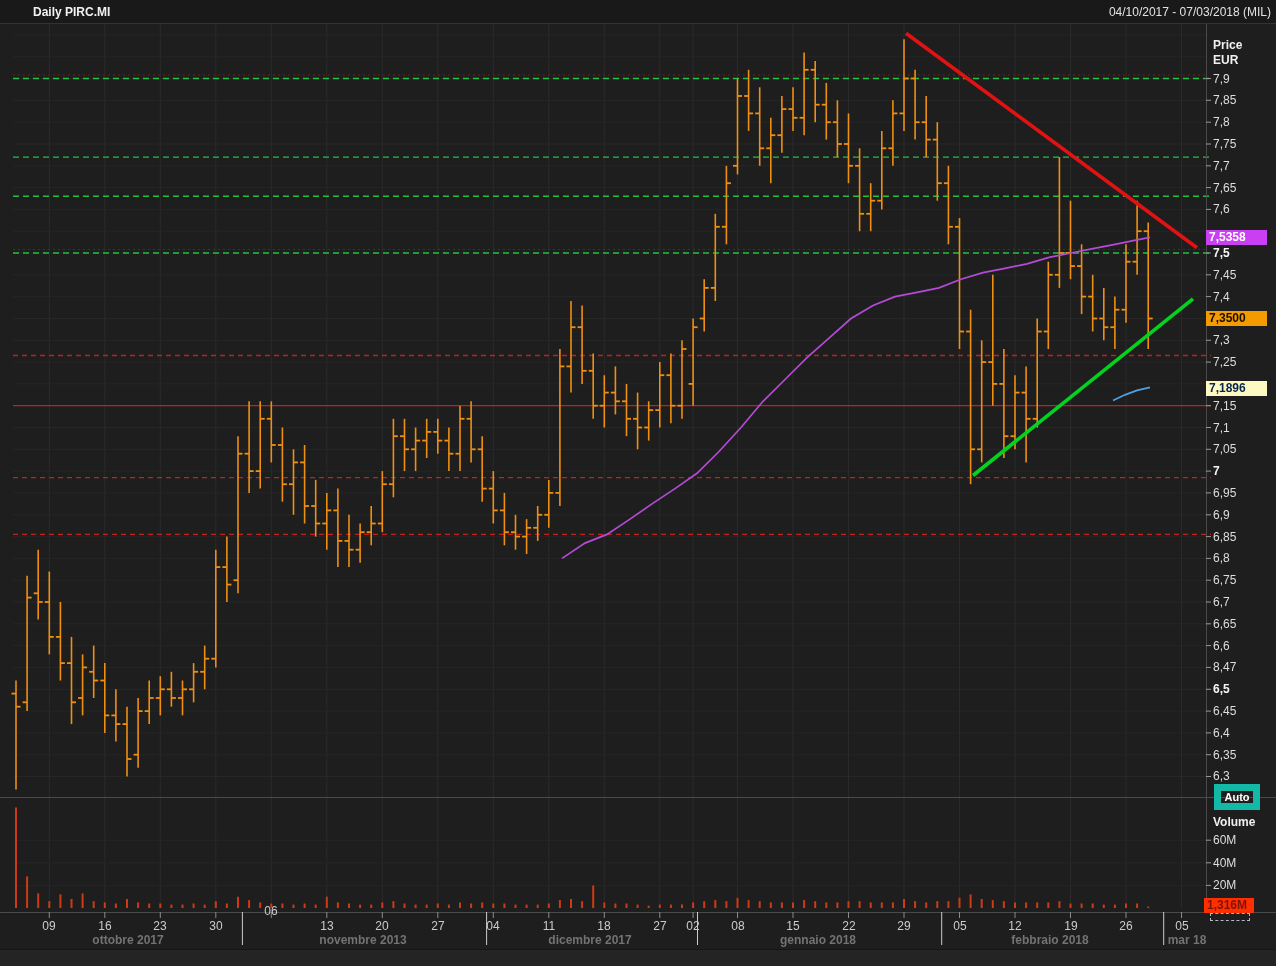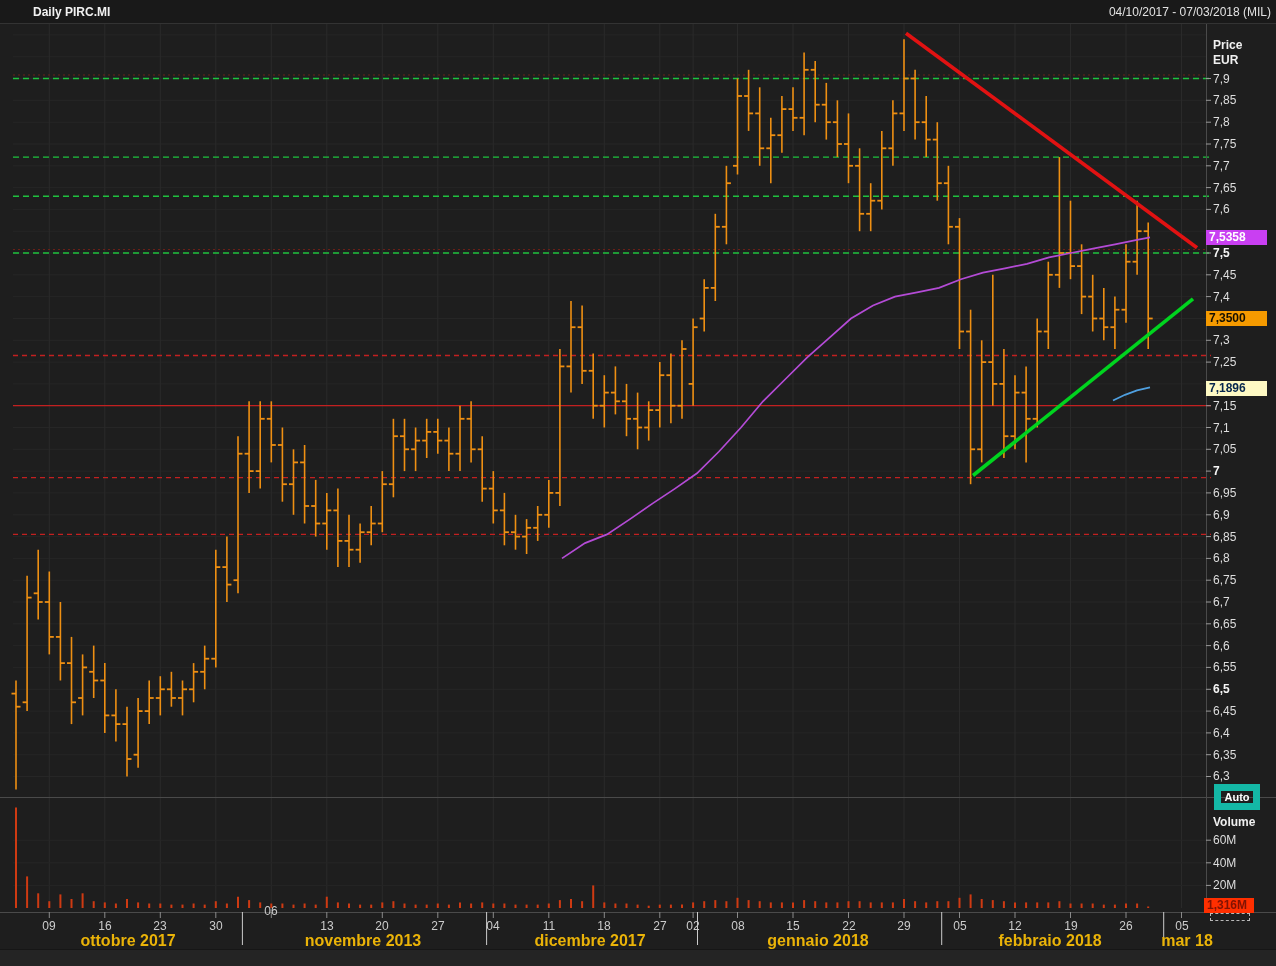--- a/index.html
+++ b/index.html
@@ -5,21 +5,21 @@
   html,body{margin:0;padding:0}
   body{width:1276px;height:966px;background:#1e1e1e;font-family:"Liberation Sans",sans-serif;position:relative;overflow:hidden;color:#e6e6e6}
   .header{position:absolute;top:0;left:0;width:1276px;height:24px;background:#191919;border-bottom:1px solid #333;box-sizing:border-box;display:flex;justify-content:space-between;align-items:center;padding:0 5px 0 33px;font-size:12px}
   .header .t{font-weight:bold;color:#f2f2f2}
   .header .r{color:#e2e2e2}
   #chart-svg{position:absolute;top:0;left:0}
   #labels{position:absolute;top:0;left:0;width:1020px;height:966px;pointer-events:none}
   .plab{position:absolute;left:1213px;font-size:12px;line-height:14px;color:#dedede;white-space:nowrap}
   .plab.bold{font-weight:bold;color:#f5f5f5}
   .dlab{position:absolute;width:36px;margin-left:-18px;text-align:center;font-size:12px;color:#cccccc;line-height:13px}
-  .mlab{position:absolute;font-size:16px;font-weight:bold;color:#eab308;line-height:13px;white-space:nowrap;transform:translateX(-50%)}
+  .mlab{position:absolute;font-size:12px;font-weight:bold;color:#737373;line-height:13px;white-space:nowrap;transform:translateX(-50%)}
   .axis-title{position:absolute;left:1213px;font-size:12px;font-weight:bold;color:#f0f0f0;line-height:15px;white-space:pre-line}
   .tag{position:absolute;left:1206px;width:61px;height:15px;box-sizing:border-box;font-size:12px;font-weight:bold;line-height:15px;padding-left:3px;white-space:nowrap}
   .tag-ma{background:#c93ff2;color:#ffffff}
   .tag-last{background:#f59a00;color:#151000}
   .tag-blue{background:#fef9c3;color:#06264d}
   .tag-vol{left:1204px;width:50px;background:#ff2f00;color:#801303}
   .auto-btn{position:absolute;left:1214px;top:784px;width:32px;height:12px;border:7px solid #14b8a6;font-size:11px;font-weight:bold;color:#ffffff;line-height:12px;text-align:center;background:transparent}
   .auto-ghost{position:absolute;left:1210px;top:913px;width:40px;height:8px;border:1px dashed #b9b9b9;box-sizing:border-box}
   .bottom-strip{position:absolute;left:0;top:949px;width:1276px;height:17px;background:#242424;border-top:1px solid #161616}
 </style>
@@ -623,21 +623,21 @@
     <div class="plab" style="top: 442px;">7,05</div>
     <div class="plab bold" style="top: 464px;">7</div>
     <div class="plab" style="top: 486px;">6,95</div>
     <div class="plab" style="top: 508px;">6,9</div>
     <div class="plab" style="top: 530px;">6,85</div>
     <div class="plab" style="top: 551px;">6,8</div>
     <div class="plab" style="top: 573px;">6,75</div>
     <div class="plab" style="top: 595px;">6,7</div>
     <div class="plab" style="top: 617px;">6,65</div>
     <div class="plab" style="top: 639px;">6,6</div>
-    <div class="plab" style="top: 660px;">6,55</div>
+    <div class="plab" style="top: 660px;">8,47</div>
     <div class="plab bold" style="top: 682px;">6,5</div>
     <div class="plab" style="top: 704px;">6,45</div>
     <div class="plab" style="top: 726px;">6,4</div>
     <div class="plab" style="top: 748px;">6,35</div>
     <div class="plab" style="top: 769px;">6,3</div>
     <div class="plab" style="top: 833px;">60M</div>
     <div class="plab" style="top: 856px;">40M</div>
     <div class="plab" style="top: 878px;">20M</div>
     <div class="dlab" style="left: 49px; top: 920px;">09</div>
     <div class="dlab" style="left: 105px; top: 920px;">16</div>

